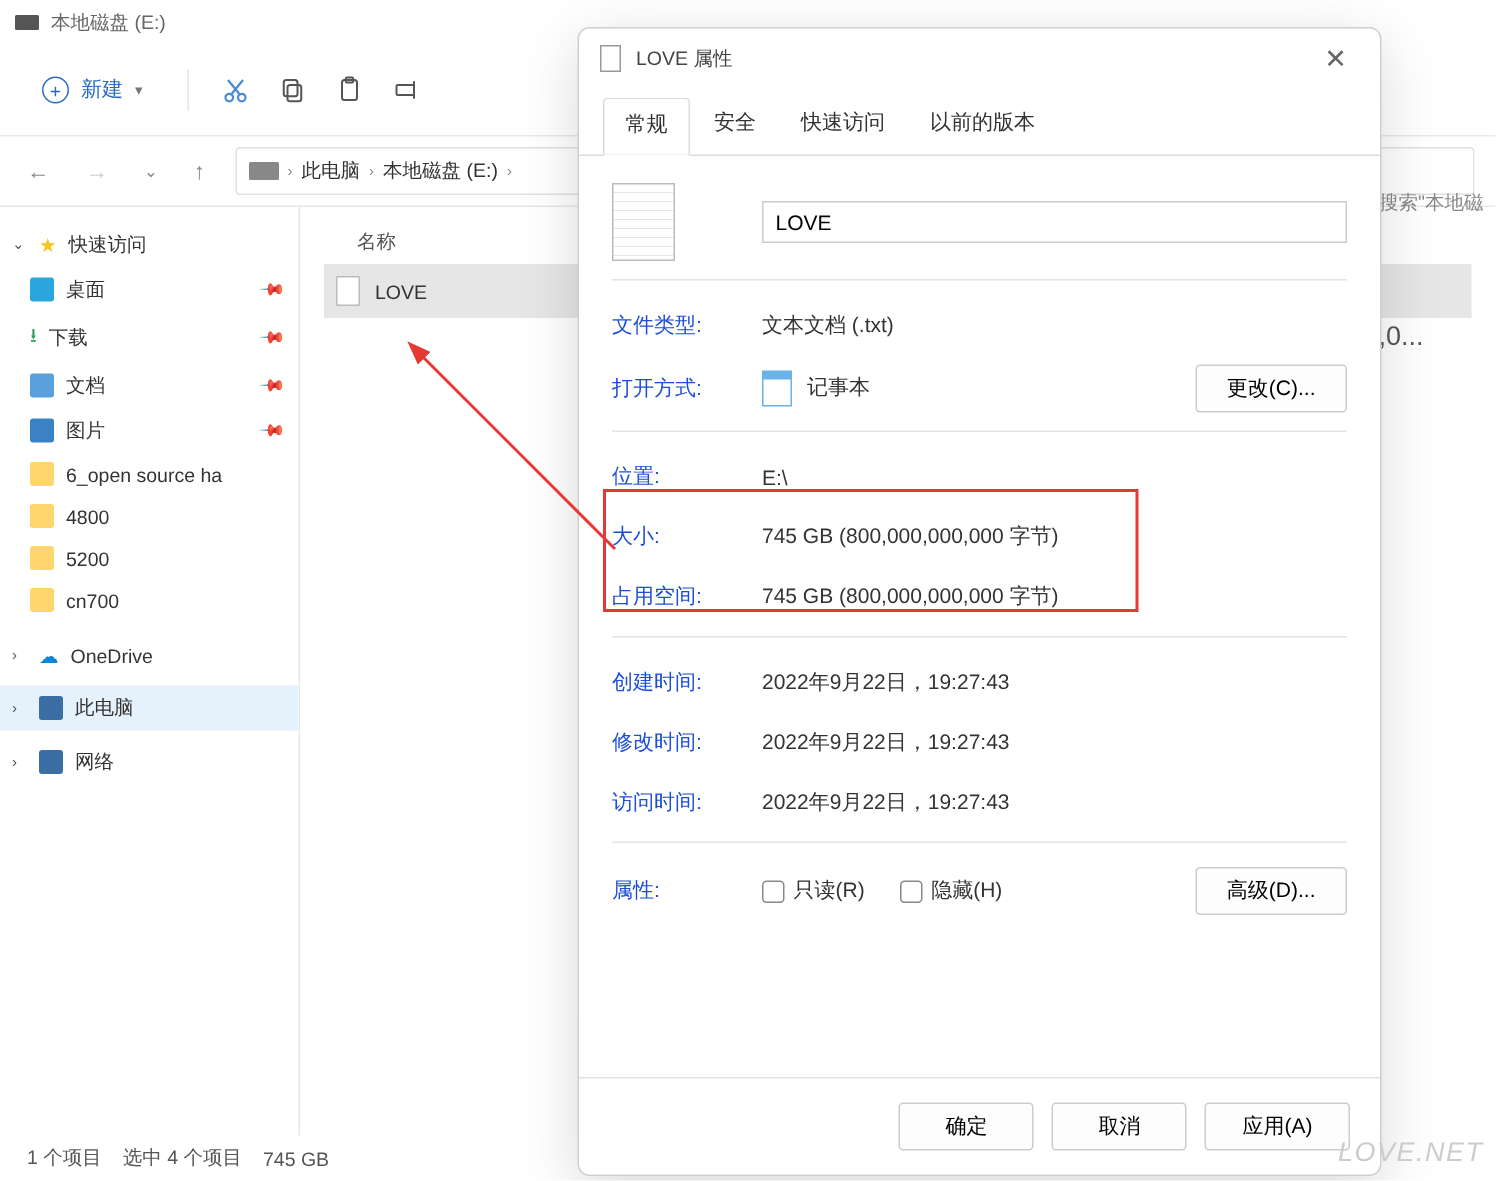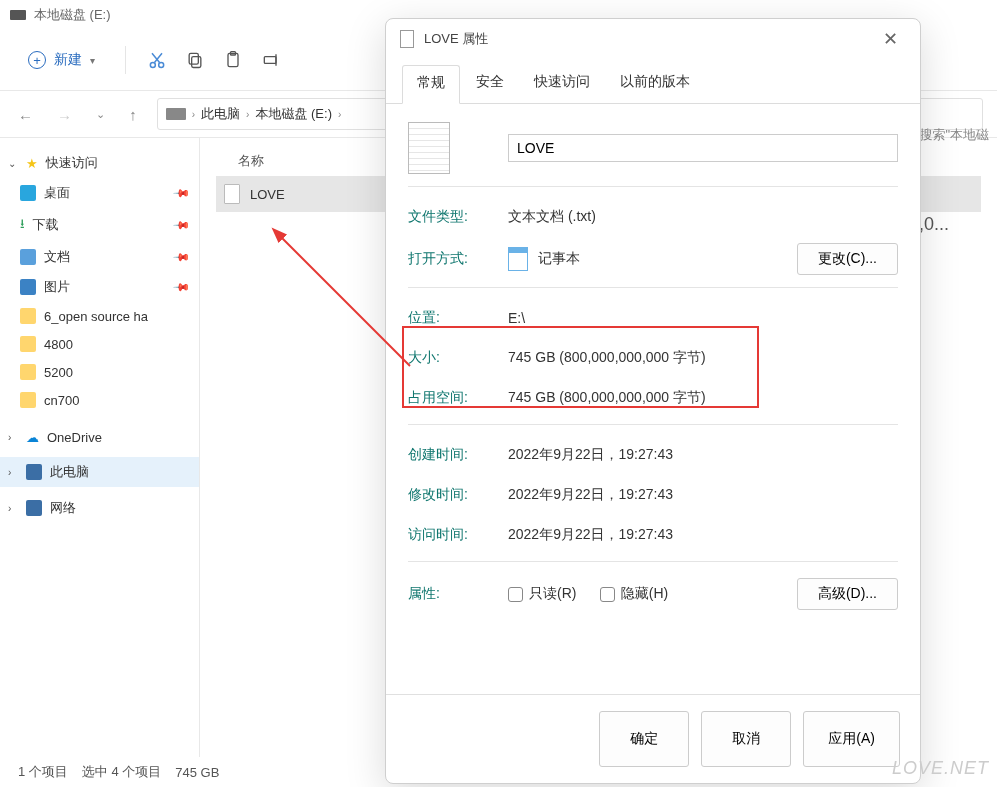--- a/index.html
+++ b/index.html
@@ -47,21 +47,21 @@
 
 .props { position: absolute; left: 385px; top: 18px; width: 536px; height: 766px; background: #fff; border: 1px solid #cfcfcf; border-radius: 8px; box-shadow: 0 10px 40px rgba(0,0,0,0.15); display: flex; flex-direction: column; }
 .props-title { height: 40px; display: flex; align-items: center; padding: 0 14px; gap: 10px; color: #444; }
 .props-title .doc-ic { width: 14px; height: 18px; border: 1px solid #999; background: #fff; }
 .props-title .close { margin-left: auto; font-size: 18px; color: #666; cursor:pointer; padding: 4px 8px;}
 .tabs { display: flex; gap: 2px; padding: 0 16px; border-bottom: 1px solid #dcdcdc; margin-top:6px;}
 .tab { padding: 8px 14px 10px; cursor: pointer; color: #333; border-bottom: 2px solid transparent; font-size:14px;}
 .tab.active { border: 1px solid #dcdcdc; border-bottom: 1px solid #fff; margin-bottom:-1px; border-radius:3px 3px 0 0;}
 .tab-body { padding: 18px 22px; flex: 1; overflow: auto; font-size:14px;}
 .row { display: flex; align-items: center; margin-bottom: 12px; min-height: 28px;}
-.row .label { width: 100px; color: #0f766e; }
+.row .label { width: 100px; color: #1d4ed8; }
 .row .value { flex: 1; color: #333; }
 .filename-input { border: 1px solid #ccc; padding: 5px 8px; flex:1; font-size:14px;}
 .big-doc-icon { width: 42px; height: 52px; border: 1px solid #bbb; background: repeating-linear-gradient(#fff,#fff 5px,#e6e6e6 5px,#e6e6e6 6px); margin-right:58px;}
 .hr { border: none; border-top: 1px solid #e4e4e4; margin: 12px 0 16px; }
 .btn { border: 1px solid #ccc; background: #fdfdfd; padding: 6px 20px; border-radius: 3px; cursor: pointer; font-size:14px;}
 .notepad-ic { width:20px; height:24px; background:#fff;border:1px solid #6ab2e7; border-top:6px solid #6ab2e7; display:inline-block; vertical-align:middle; margin-right:10px;}
 .redbox { position: absolute; border: 2px solid #e53935; pointer-events: none; }
 .arrow-svg { position: absolute; pointer-events: none; }
 .cb { width:15px; height:15px; border:1px solid #888; border-radius:3px; display:inline-block; vertical-align:middle; margin-right:6px;}
 .dlg-btns { border-top: 1px solid #e0e0e0; padding: 16px 20px; display:flex; gap:12px; justify-content:flex-end;}
@@ -264,21 +264,21 @@
       <span class="label">属性:</span>
       <span class="value">
         <label><span class="cb"></span><span>只读(R)</span></label>
         &nbsp;&nbsp;&nbsp;&nbsp;
         <label><span class="cb"></span><span>隐藏(H)</span></label>
       </span>
       <button class="btn">高级(D)...</button>
     </div>
   </div>
   <div class="dlg-btns">
-    <button class="btn" style="padding:18px 30px">确定</button>
+    <button class="btn" style="padding:6px 30px">确定</button>
     <button class="btn" style="padding:6px 30px">取消</button>
     <button class="btn" style="padding:6px 24px">应用(A)</button>
   </div>
 </div>
 
 <div class="redbox" style="left:402px; top:326px; width:357px; height:82px;"></div>
 
 <svg class="arrow-svg" style="left:270px; top:226px; width:150px; height:150px;">
   <defs>
       <marker id="ah" markerWidth="10" markerHeight="10" refX="2" refY="3" orient="auto">

